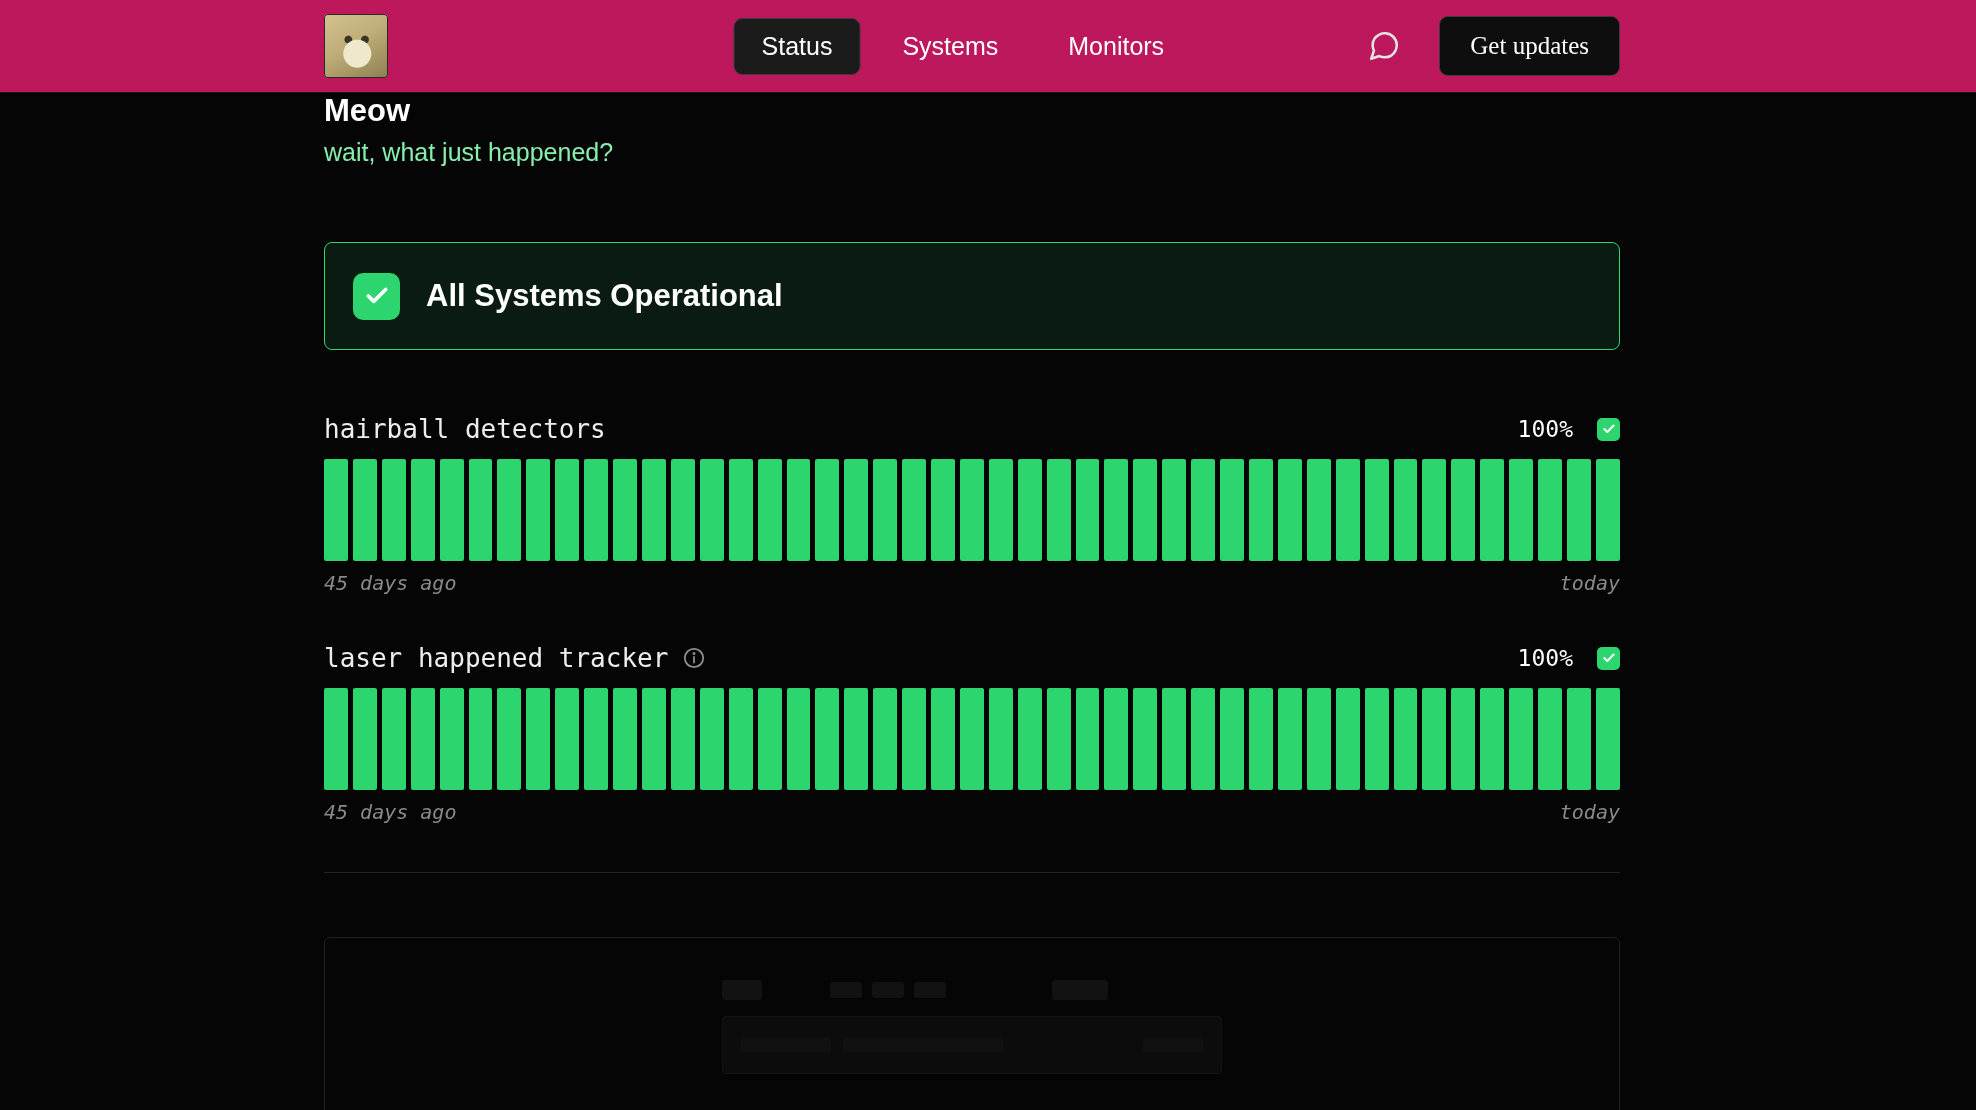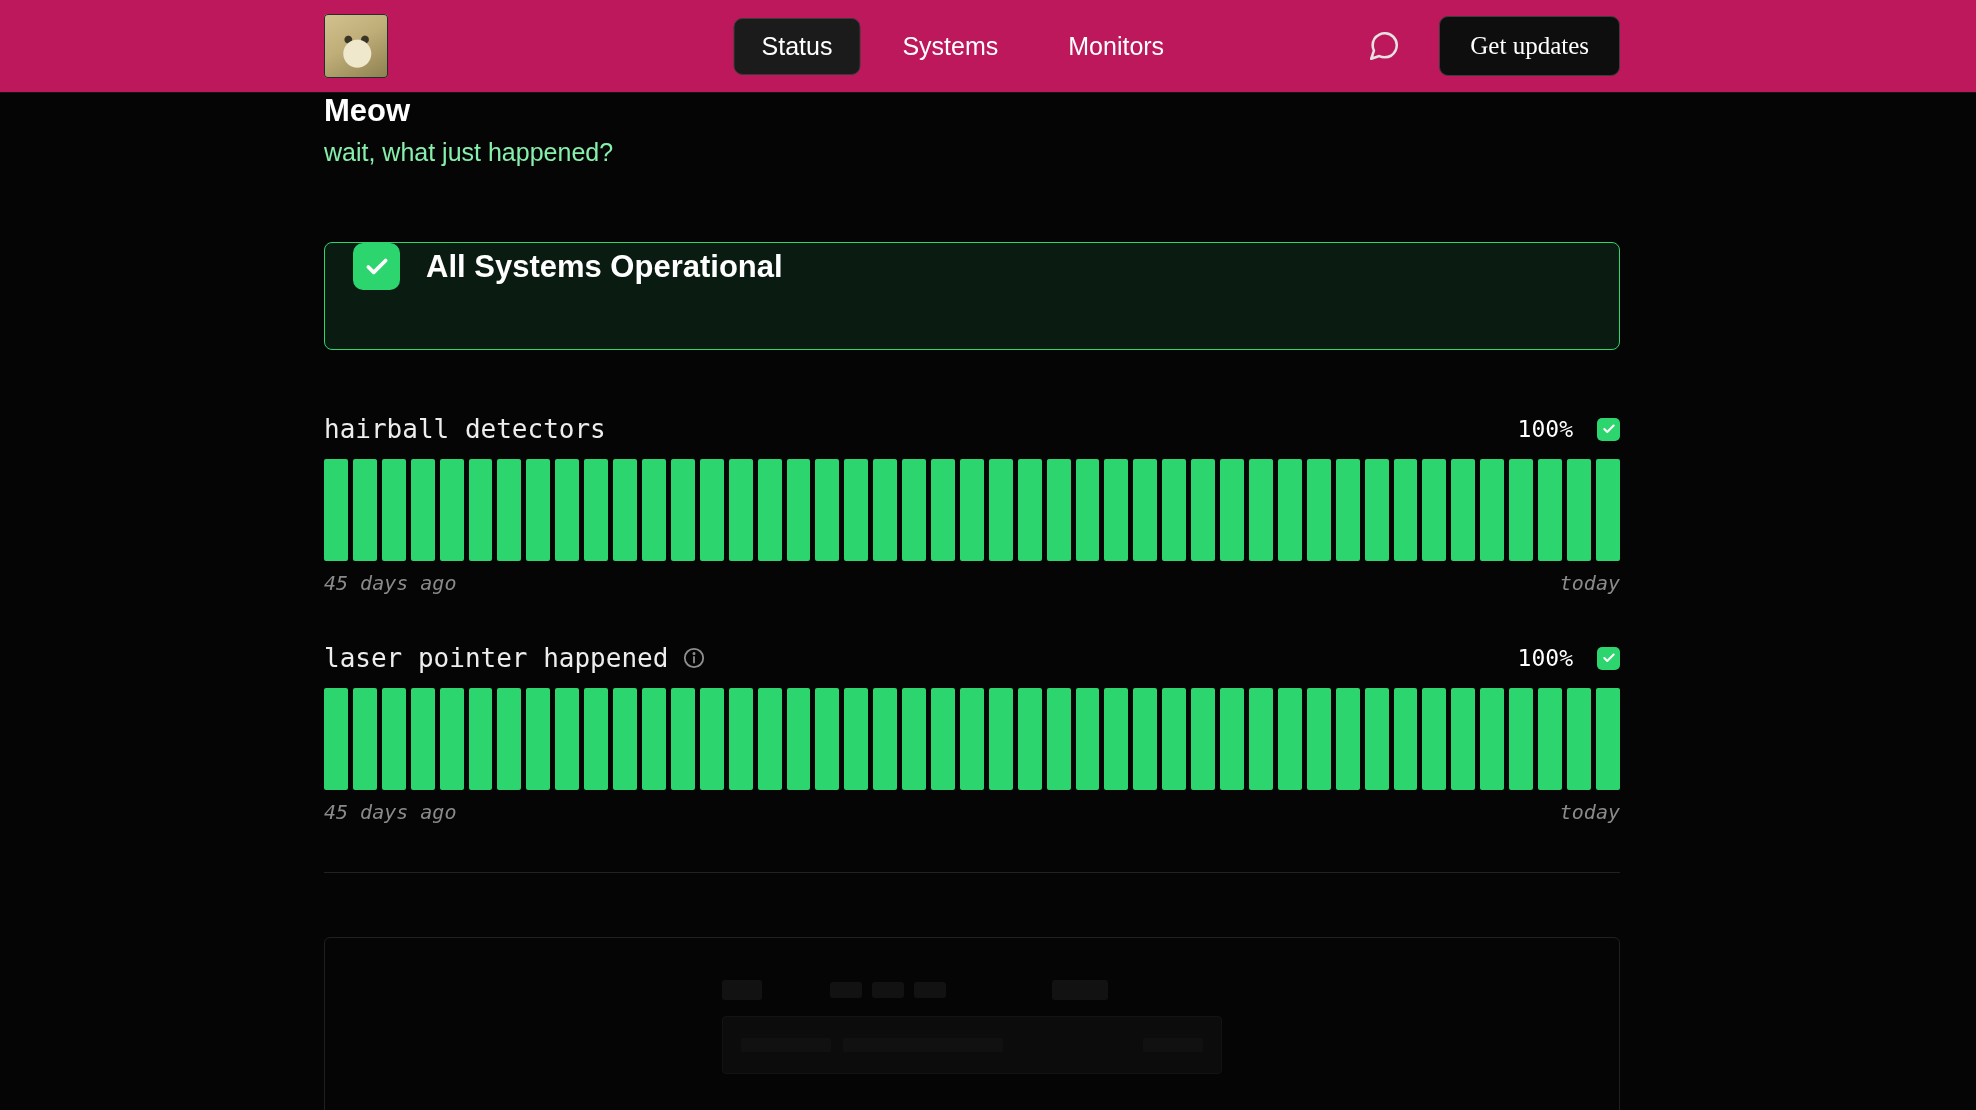--- a/index.html
+++ b/index.html
@@ -106,21 +106,21 @@
   }
 
   
   .status-banner {
     margin-top: 75px;
     height: 108px;
     border: 1px solid var(--green);
     background: #0a1c11;
     border-radius: 8px;
     display: flex;
-    align-items: flex-start;
+    align-items: center;
     justify-content: space-between;
     padding: 0 30px 0 28px;
   }
   .banner-left {
     display: flex;
     align-items: center;
     gap: 26px;
   }
   .check-square {
     width: 47px; height: 47px;
@@ -355,21 +355,21 @@
         </div>
     <div class="bar-labels">
       <span>45 days ago</span>
       <span>today</span>
     </div>
   </div>
 
   <div class="monitor">
     <div class="monitor-head">
       <div class="monitor-name-wrap">
-        <span class="monitor-name">laser pointer happened</span>
+        <span class="monitor-name">laser happened tracker</span>
         <svg class="info" width="24" height="24" viewBox="0 0 24 24" fill="none" stroke="#8f8f8f" stroke-width="1.8" stroke-linecap="round">
           <circle cx="12" cy="12" r="9.2"></circle>
           <line x1="12" y1="11" x2="12" y2="16.5"></line>
           <circle cx="12" cy="7.6" r="0.6" fill="#8f8f8f"></circle>
         </svg>
       </div>
       <div class="monitor-uptime-wrap">
         <span class="monitor-uptime">100%</span>
         <span class="mini-check">
           <svg width="14" height="14" viewBox="0 0 24 24" fill="none" stroke="#ffffff" stroke-width="3.6" stroke-linecap="round" stroke-linejoin="round">

